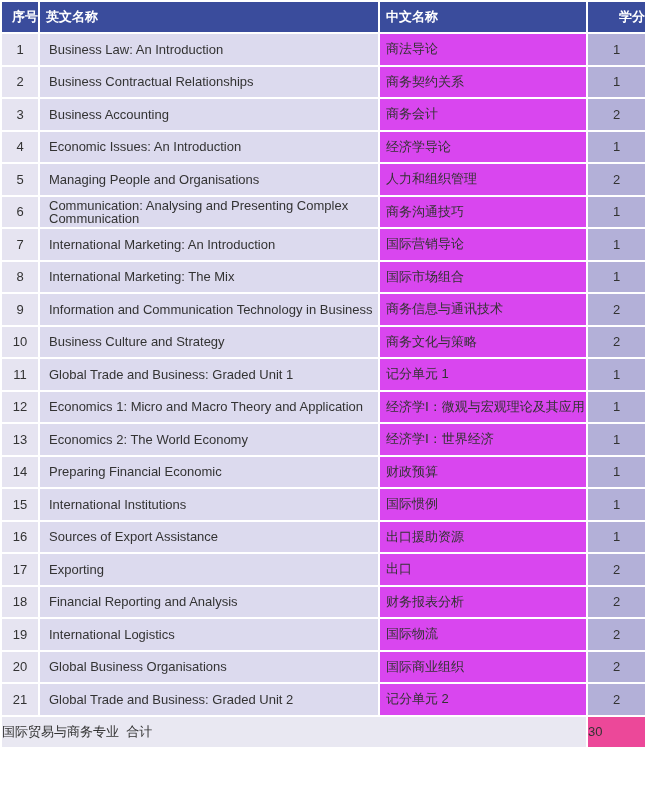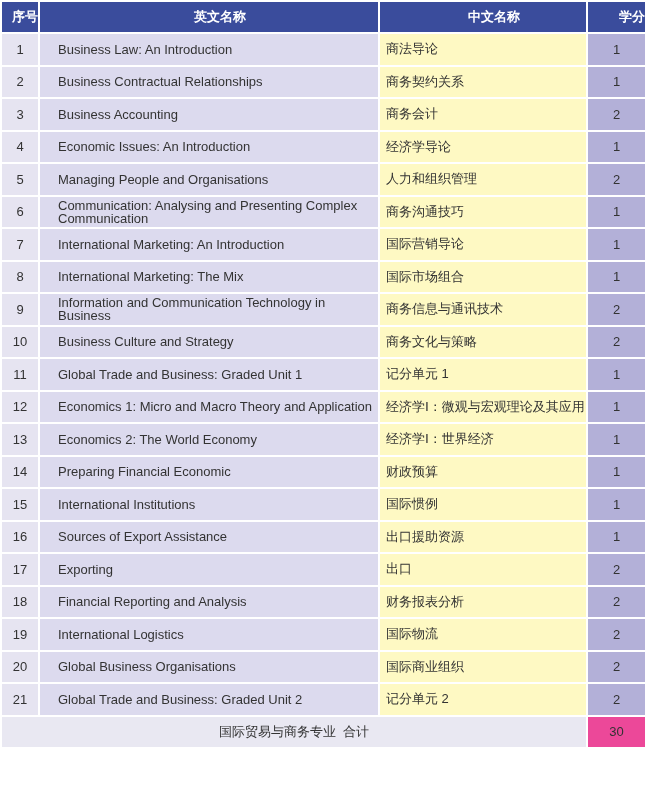--- a/index.html
+++ b/index.html
@@ -1,25 +1,25 @@
 <!DOCTYPE html>
 <html><head>
 <meta charset="utf-8">
 <style>
   html,body{margin:0;padding:0;background:#fff;}
   body{width:645px;height:790px;overflow:hidden;font-family:"Liberation Sans","DejaVu Sans",sans-serif;}
   table{border-collapse:collapse;width:645px;table-layout:fixed;}
   td,th{border:2px solid #fff;padding:0;font-size:13px;color:#333;height:30.5px;}
-  th{background:#3a4c9c;color:#fff;font-weight:bold;font-size:13px;height:30px;text-align:center;padding-left:22px;}
+  th{background:#3a4c9c;color:#fff;font-weight:bold;font-size:13px;height:30px;text-align:left;padding-left:6px;}
   th.c{text-align:right;padding-left:0;}
   td.num{background:#e6e4f1;text-align:center;}
-  td.en{background:#dcdaee;padding-left:18px;line-height:13px;}
-  td.zh{background:#fef9c3;padding-left:6px;}
+  td.en{background:#dcdaee;padding-left:9px;line-height:13px;}
+  td.zh{background:#d946ef;padding-left:6px;}
   td.cr{background:#b3b0d8;text-align:center;}
-  tr.foot td{background:#e9e8f2;text-align:center;height:30px;}
+  tr.foot td{background:#e9e8f2;text-align:left;height:30px;}
   tr.foot td.tot{background:#ec4899;}
 </style>
 </head>
 <body>
 
 <table>
   <colgroup>
     <col style="width:38px">
       <col style="width:340px">
       <col style="width:208px">

